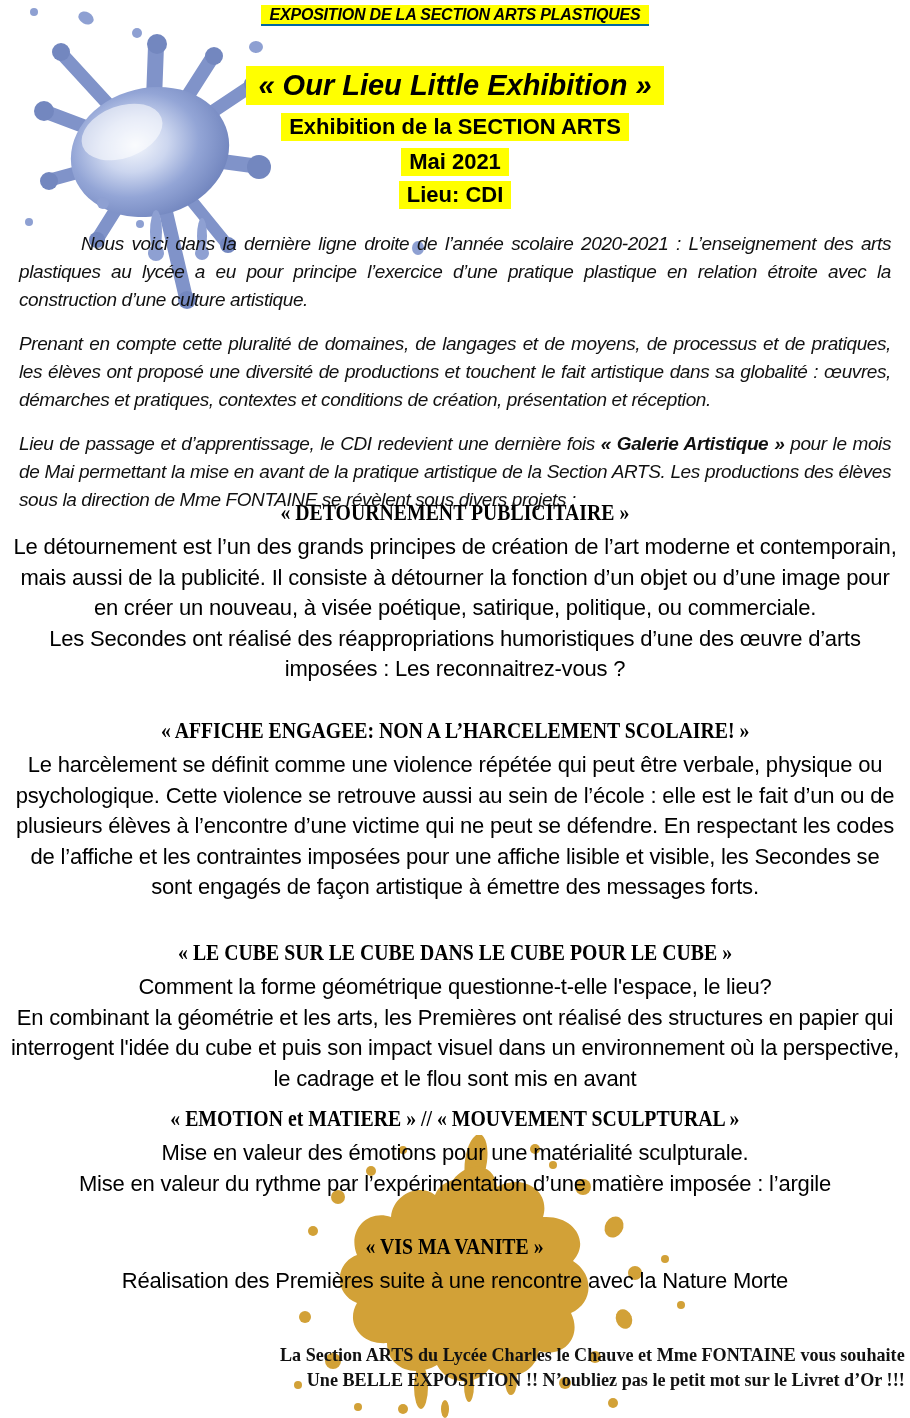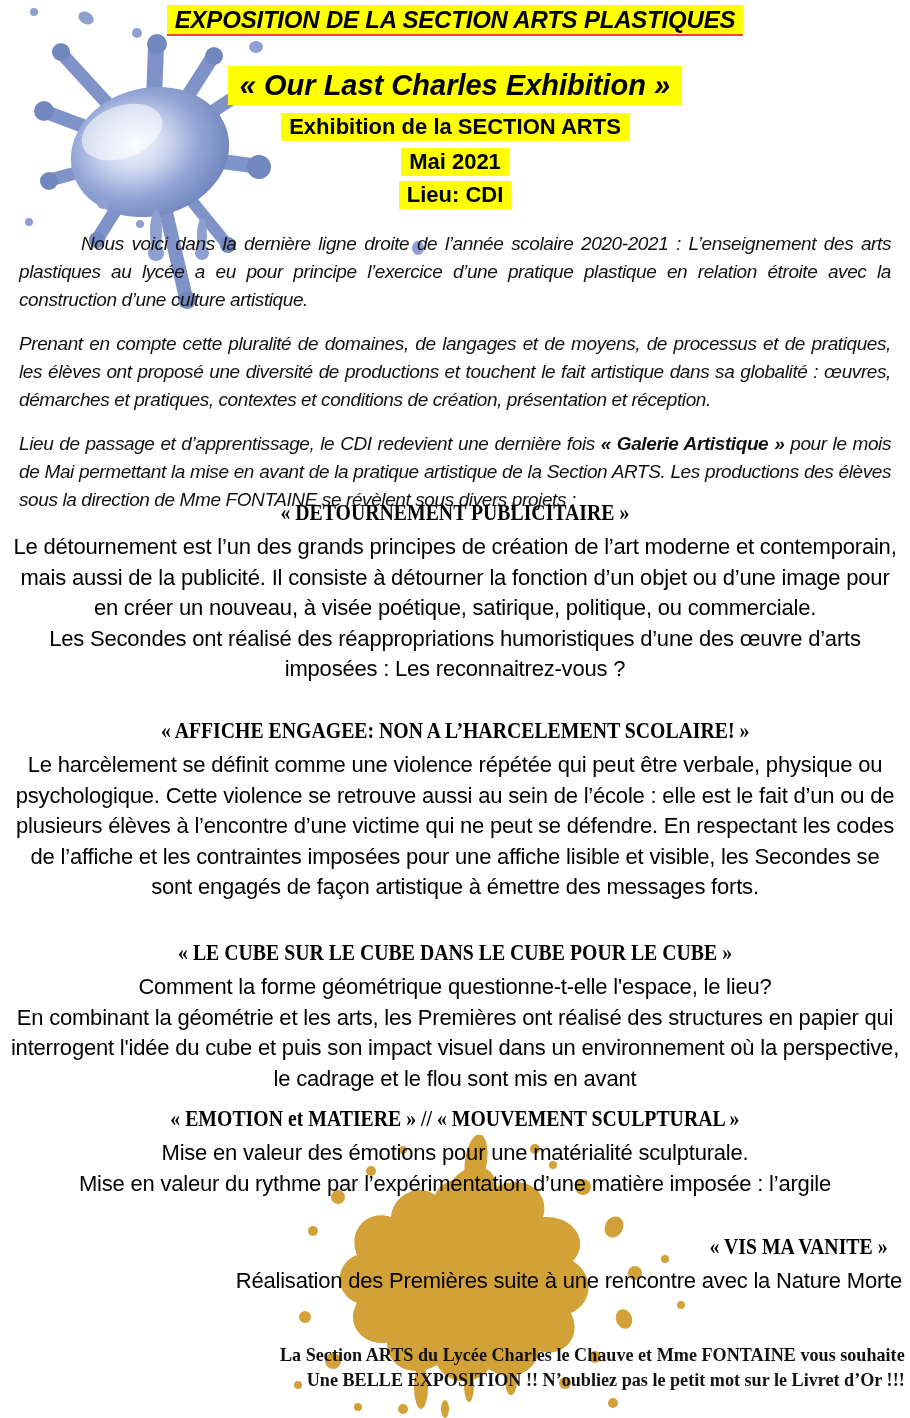--- a/index.html
+++ b/index.html
@@ -11,38 +11,38 @@
   .blue-splat{position:absolute;left:4px;top:0;pointer-events:none;}
   .gold-splat{position:absolute;left:283px;top:1135px;pointer-events:none;}
   .gold-splat path,.gold-splat circle,.gold-splat ellipse{fill:var(--gold-ink,#D2A137);}
   .blue-splat .arm{stroke:var(--blue-ink,#8093C9);fill:none;stroke-linecap:round;}
   .blue-splat .tip{fill:#7387bf;}
   .blue-splat .drop{fill:#8ea0d2;}
 
   .center-row{position:absolute;left:0;right:0;text-align:center;}
   .hl{background:var(--highlight,#FFFF00);display:inline-block;padding:1px 8px;}
   .row-kicker{top:5px;}
-  .row-kicker .hl{font-style:italic;font-weight:600;font-size:24px;letter-spacing:-0.2px;border-bottom:2px solid #ef4444;padding-bottom:0;}
+  .row-kicker .hl{font-style:italic;font-weight:600;font-size:16px;letter-spacing:-0.2px;border-bottom:2px solid #0369a1;padding-bottom:0;}
   .row-title{top:66px;}
   .row-title .hl{font-weight:700;font-style:italic;font-size:29px;padding:3px 12px;}
   .row-subtitle{top:113px;}
   .row-date{top:148px;text-align:center;}
   .row-location{top:181px;}
   .row-subtitle .hl,.row-date .hl,.row-location .hl{font-weight:700;font-size:22px;}
 
   .intro{position:absolute;top:214px;left:3px;right:3px;font-style:italic;font-size:19px;line-height:28px;letter-spacing:-0.4px;color:#111;}
   .intro p{margin:16px;text-align:justify;}
   .intro p.first{text-indent:62px;}
   .intro .bold-quote{font-weight:700;}
 
   .sec{position:absolute;left:8px;right:8px;text-align:center;color:#000;}
   .sec-heading{font-family:"Liberation Serif",serif;font-weight:700;font-size:23px;line-height:31px;margin-bottom:4px;white-space:nowrap;}
   .sec-heading-inner{display:inline-block;transform:scaleX(0.86);transform-origin:center;}
   .sec p{margin:0;font-size:22px;line-height:30.5px;letter-spacing:-0.2px;}
-  .sec-1{top:497px;} .sec-2{top:715px;} .sec-3{top:937px;} .sec-4{top:1103px;} .sec-5{top:1231px;text-align:right;}
+  .sec-1{top:497px;} .sec-2{top:715px;} .sec-3{top:937px;} .sec-4{top:1103px;} .sec-5{top:1231px;}
 
   .footer{position:absolute;left:0;right:5px;top:1342px;text-align:right;
     font-family:"Liberation Serif",serif;font-weight:700;font-size:19.5px;line-height:25px;color:#111;}
   .footer-inner{display:inline-block;transform:scaleX(0.93);transform-origin:right center;}
 </style>
 </head>
 <body>
 
 <div class="page">
 
@@ -138,21 +138,21 @@
     <circle cx="88" cy="36" r="5"></circle>
     <circle cx="120" cy="15" r="4"></circle>
     <circle cx="270" cy="30" r="4"></circle>
     <circle cx="330" cy="268" r="5"></circle>
   </svg>
 
   <div class="center-row row-kicker">
     <span class="hl">EXPOSITION DE LA SECTION ARTS PLASTIQUES</span>
   </div>
   <div class="center-row row-title">
-    <span class="hl">« Our Last Charles Exhibition »</span>
+    <span class="hl">« Our Lieu Little Exhibition »</span>
   </div>
   <div class="center-row row-subtitle">
     <span class="hl">Exhibition de la SECTION ARTS</span>
   </div>
   <div class="center-row row-date">
     <span class="hl">Mai 2021</span>
   </div>
   <div class="center-row row-location">
     <span class="hl">Lieu: CDI</span>
   </div>

